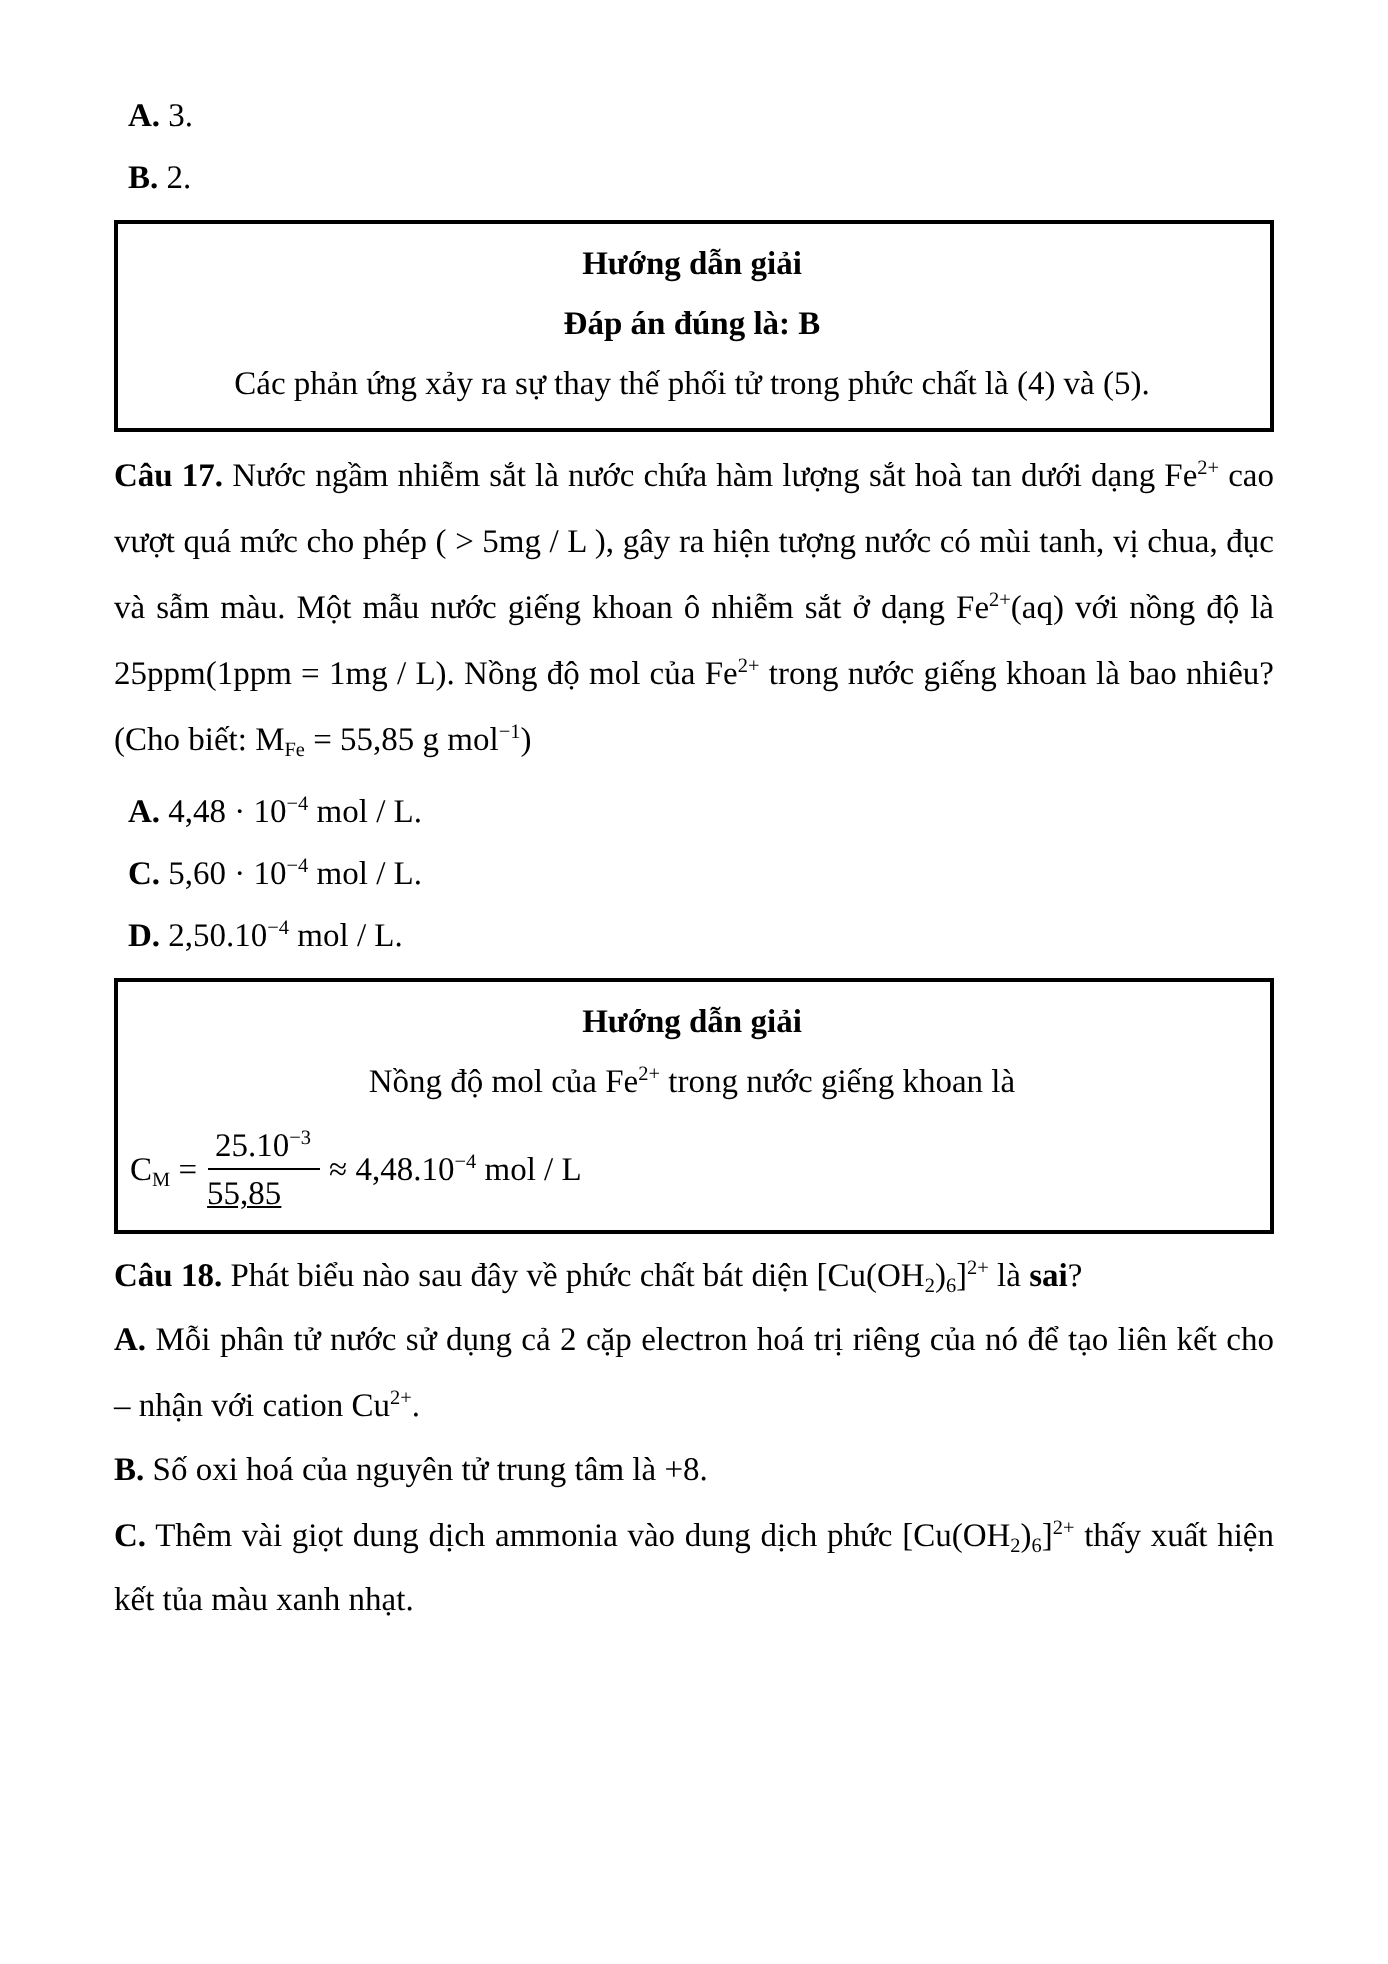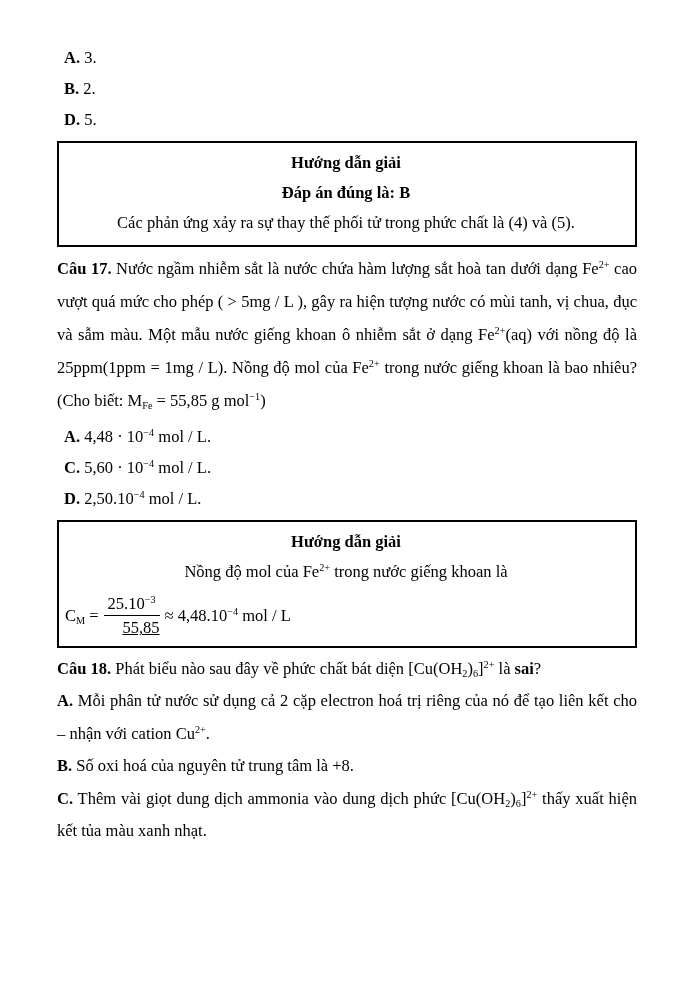--- a/index.html
+++ b/index.html
@@ -53,40 +53,39 @@
   }
   .formula {
     display: flex;
     align-items: center;
     margin-top: 6px;
     line-height: 1.3;
   }
   .frac {
     display: inline-flex;
     flex-direction: column;
-    text-align: right;
+    text-align: left;
     margin: 0 5px;
   }
   .frac .num {
     border-bottom: 1px solid #000000;
     padding: 0 4px 1px 4px;
   }
   .frac .den { padding-top: 1px; text-decoration: underline; }
   .mt2 { margin-top: 2px; }
   .mt4 { margin-top: 4px; }
 </style>
 </head>
 <body>
 
 <div class="content">
 
   <div class="indent">
     <p class="line"><span class="b">A.</span><span> 3.</span></p>
     <p class="line"><span class="b">B.</span><span> 2.</span></p>
-    <p class="line"><span class="b">D.</span><span> 5.</span></p>
   </div>
 
   <div class="solution-box">
     <p class="line bold">Hướng dẫn giải</p>
     <p class="line bold">Đáp án đúng là: B</p>
     <p class="line">Các phản ứng xảy ra sự thay thế phối tử trong phức chất là (4) và (5).</p>
   </div>
 
   <p class="para indent mt2"><span class="b">Câu 17.</span><span> Nước ngầm nhiễm sắt là nước chứa hàm lượng sắt hoà tan dưới dạng </span><span>Fe</span><sup>2+</sup><span> cao vượt quá mức cho phép ( &gt; 5mg / L ), gây ra hiện tượng nước có mùi tanh, vị chua, đục và sẫm màu. Một mẫu nước giếng khoan ô nhiễm sắt ở dạng </span><span>Fe</span><sup>2+</sup><span>(aq)</span><span> với nồng độ là 25ppm(1ppm = 1mg / L). Nồng độ mol của </span><span>Fe</span><sup>2+</sup><span> trong nước giếng khoan là bao nhiêu? (Cho biết: </span><span>M</span><sub>Fe</sub><span> = 55,85 g mol</span><sup>−1</sup><span>)</span></p>
 

